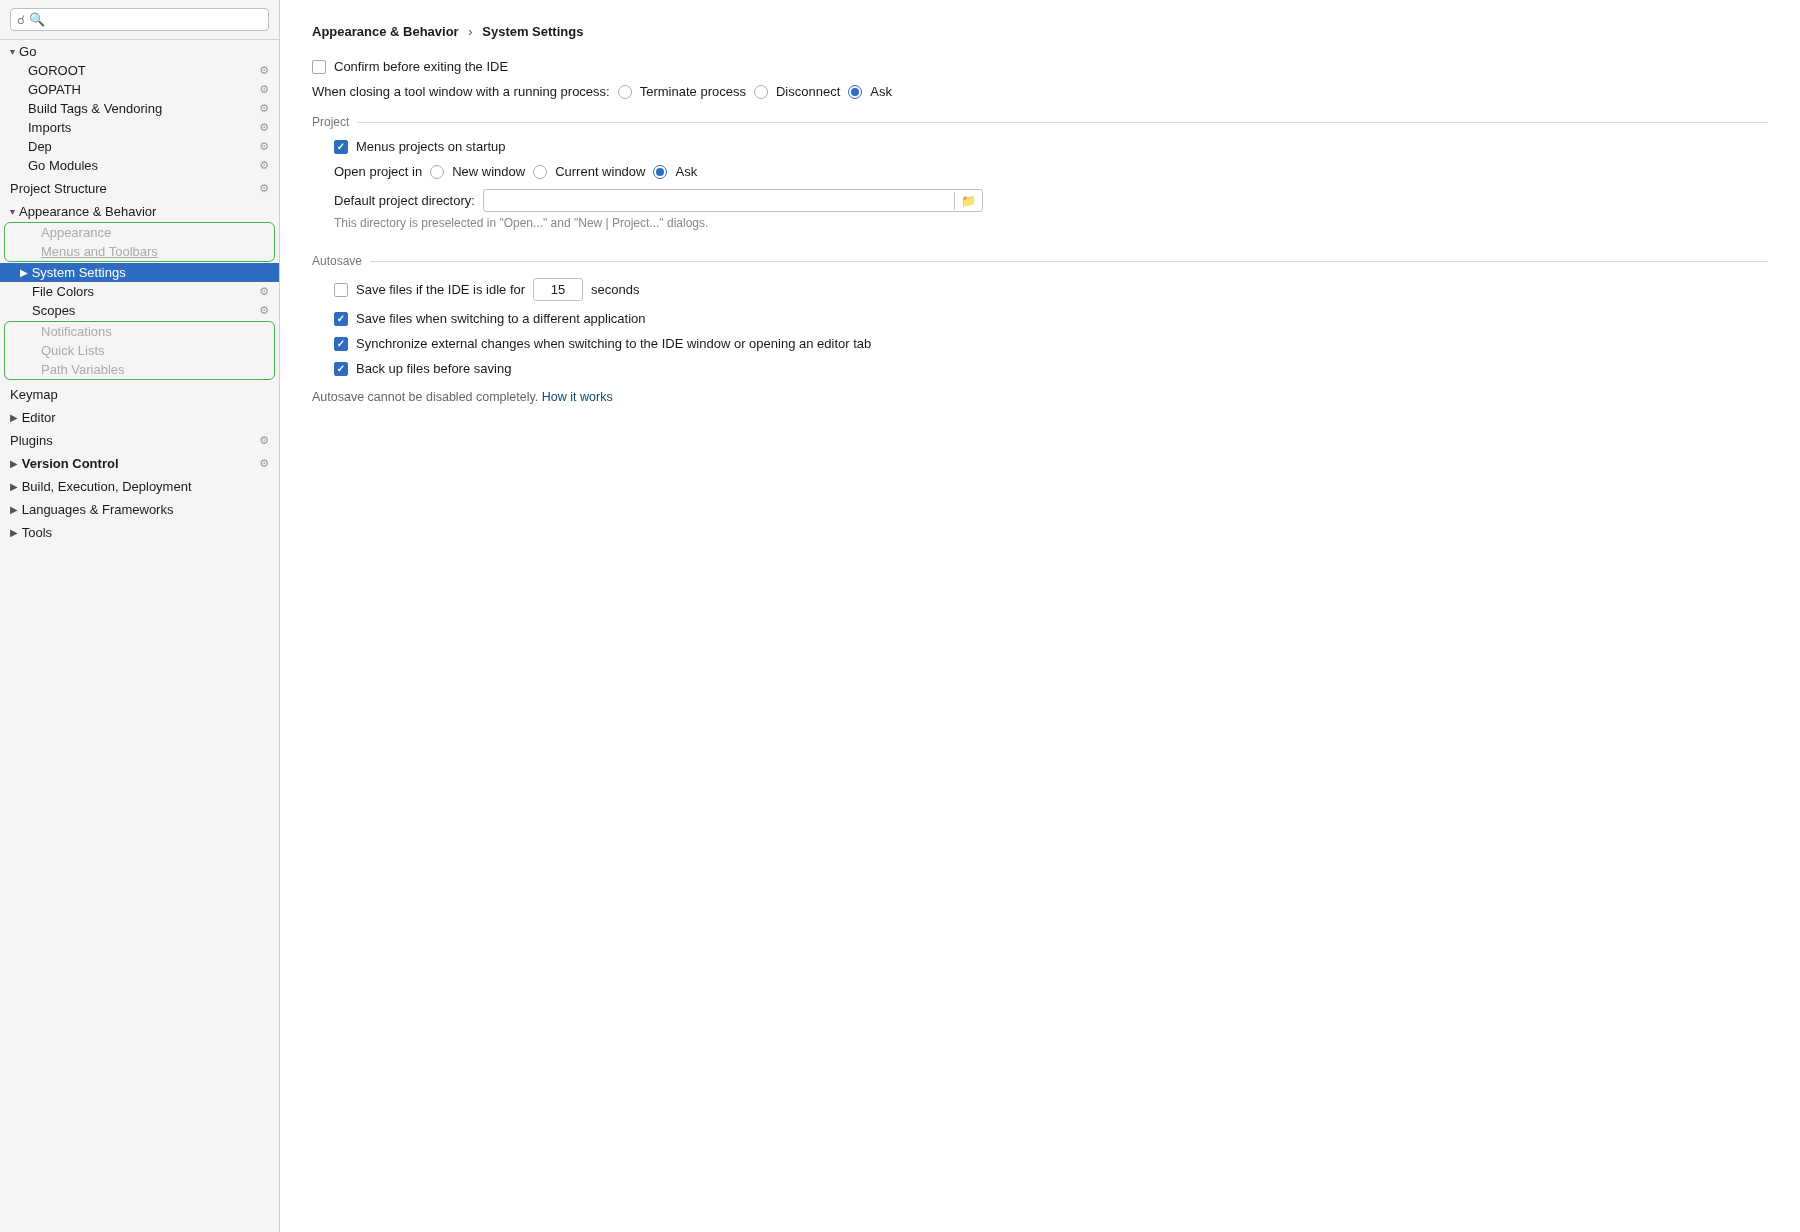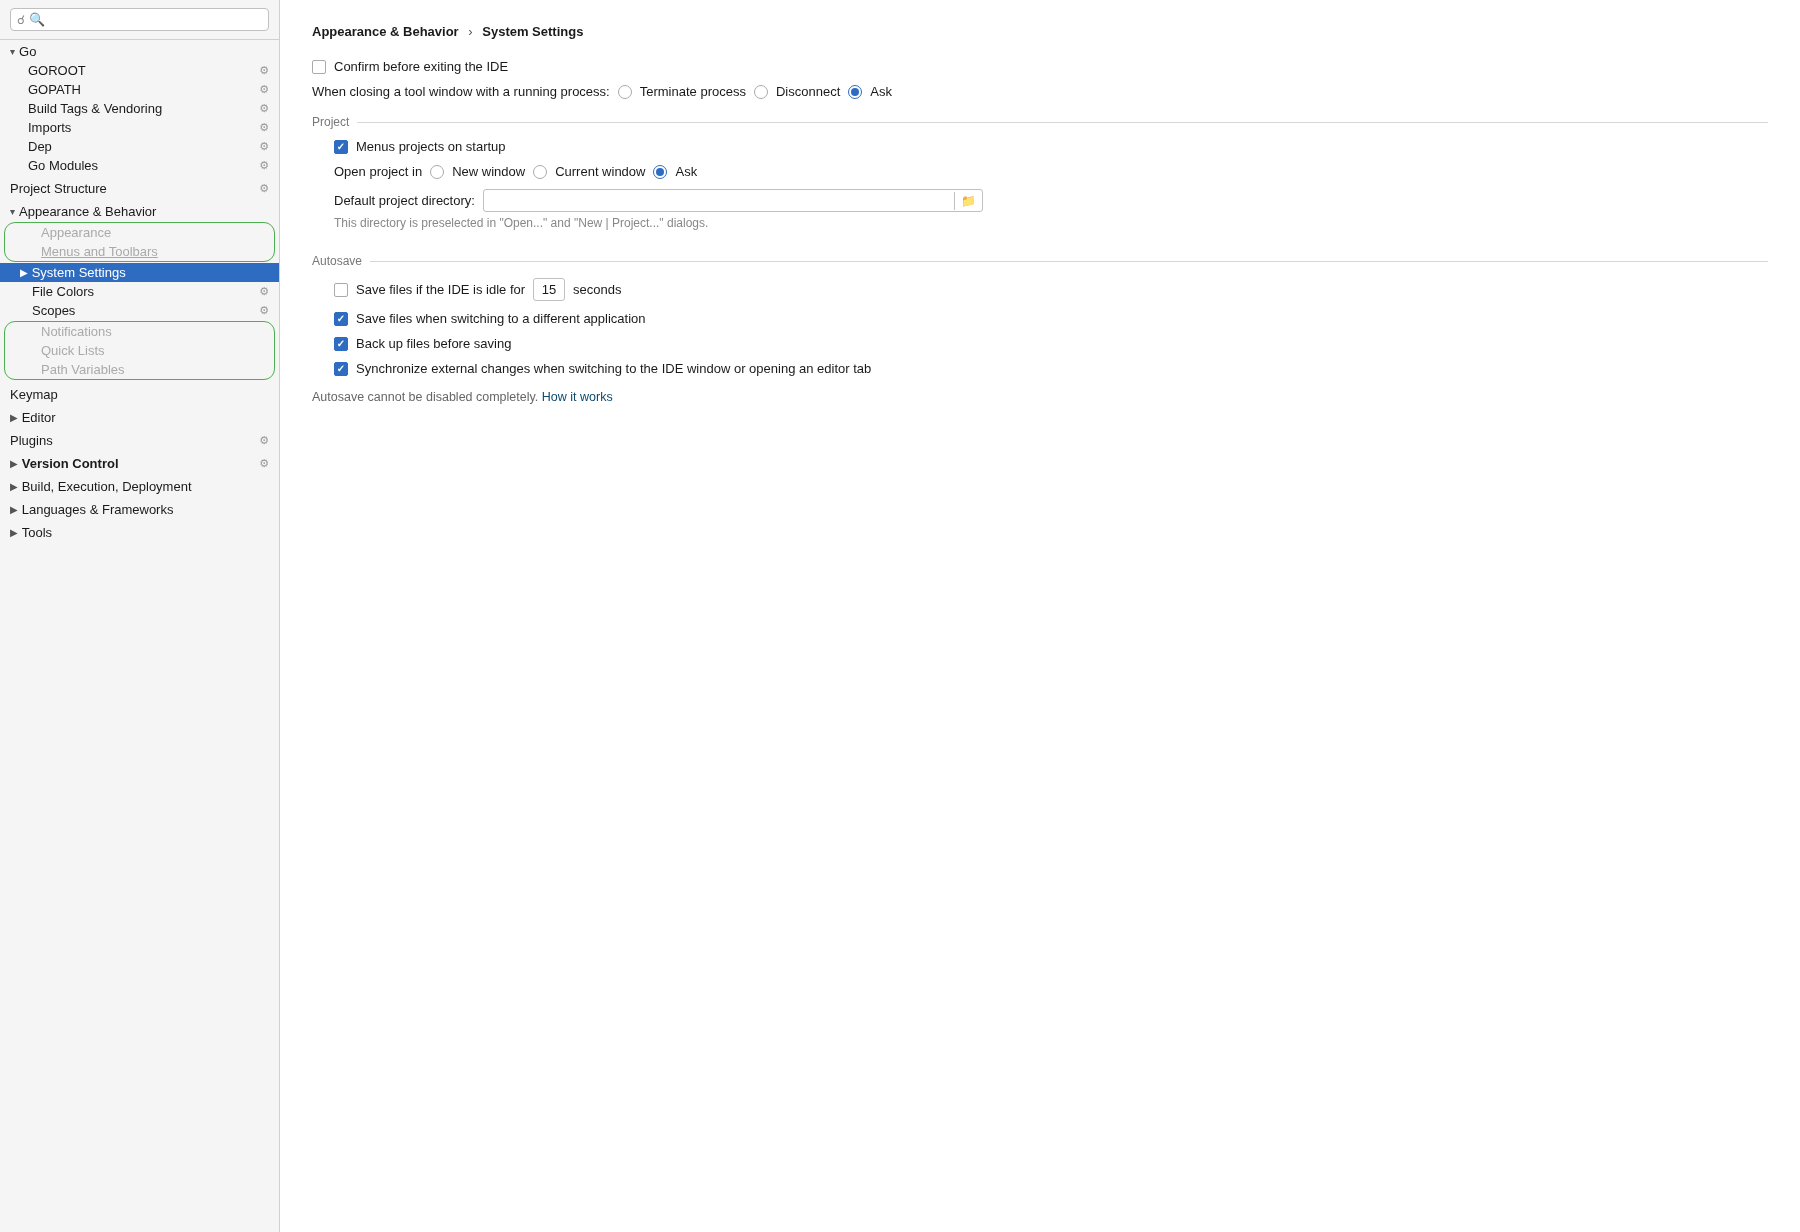--- a/index.html
+++ b/index.html
@@ -87,21 +87,21 @@
       margin-left: auto;
       color: #999;
       font-size: 11px;
     }
 
     .bold { font-weight: 400; }
 
     
     .green-group {
       border: 1.5px solid #4caf50;
-      border-radius: 11px;
+      border-radius: 6px;
       margin: 1px 4px;
     }
 
     .green-group .tree-item {
       padding-left: 14px;
     }
 
     
     #main {
       flex: 1;
@@ -216,21 +216,21 @@
     .text-input {
       border: 1px solid #c0c0c0;
       border-radius: 3px;
       padding: 3px 6px;
       font-size: 13px;
       color: #1a1a1a;
       background: #fff;
     }
 
     .text-input.short {
-      width: 32px;
+      width: 50px;
       text-align: center;
     }
 
     .dir-input-wrapper {
       display: flex;
       align-items: center;
       border: 1px solid #c0c0c0;
       border-radius: 3px;
       background: #fff;
       flex: 1;
@@ -495,26 +495,26 @@
       <span>seconds</span>
     </div>
 
     <div class="setting-row indent">
       <div class="cb checked"></div>
       <span>Save files when switching to a different application</span>
     </div>
 
     <div class="setting-row indent">
       <div class="cb checked"></div>
+      <span>Synchronize external changes when switching to the IDE window or opening an editor tab</span>
+    </div>
+
+    <div class="setting-row indent">
+      <div class="cb checked"></div>
       <span>Back up files before saving</span>
-    </div>
-
-    <div class="setting-row indent">
-      <div class="cb checked"></div>
-      <span>Synchronize external changes when switching to the IDE window or opening an editor tab</span>
     </div>
 
     <div class="autosave-note">
       <span>Autosave cannot be disabled completely.</span>
       <span> </span>
       <a class="link">How it works</a>
     </div>
   </div>
 
 </div>

